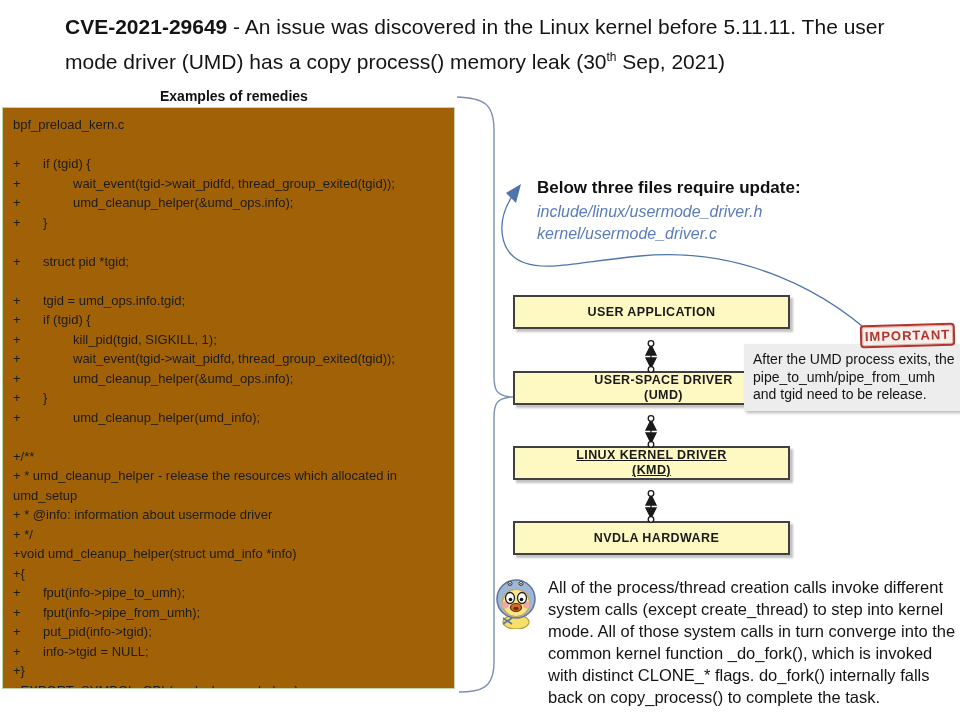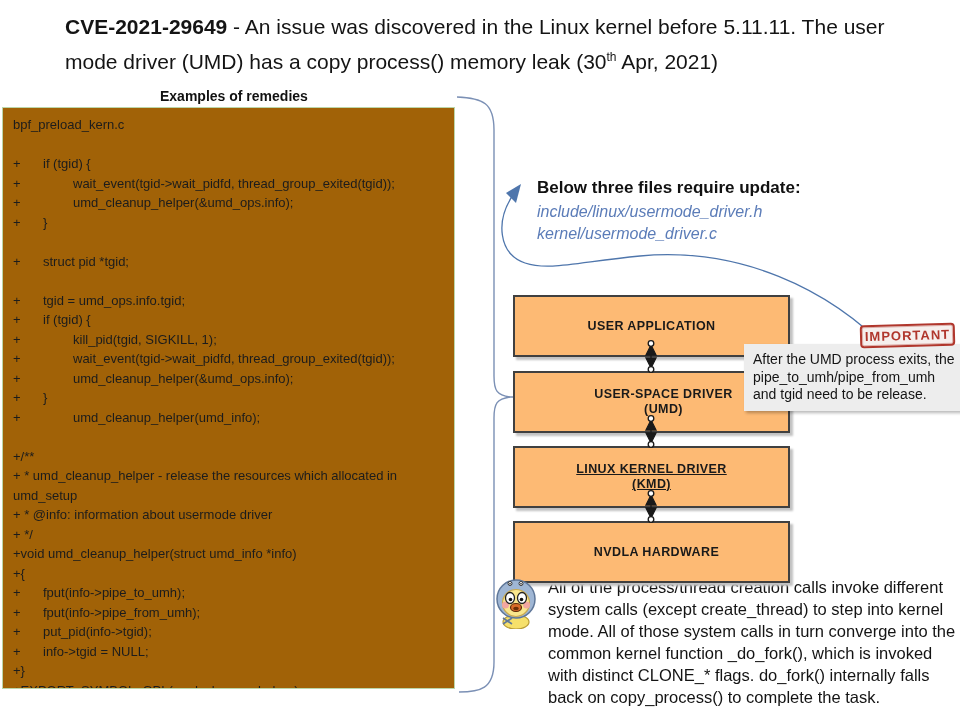--- a/index.html
+++ b/index.html
@@ -20,22 +20,22 @@
   .code-panel pre{margin:0;padding:7px 10px;font-family:"Liberation Sans",sans-serif;
                   font-size:13px;line-height:19.5px;white-space:pre-wrap;color:#1c1c1c;
                   tab-size:8;-moz-tab-size:8;tab-size:30px;}
 
   
   .update-note{position:absolute;left:537px;top:138px;width:300px;}
   .update-note .heading{font-size:17px;font-weight:bold;color:#111;margin-bottom:3px;margin-top:40px;}
   .update-note .file{font-size:16px;font-style:italic;color:#5b7cb8;line-height:21.5px;}
 
   
-  .dbox{position:absolute;left:513px;width:277px;height:62px;box-sizing:border-box;
-        background:#fdba74;border:2px solid #404040;box-shadow:3px 3px 2px #c2c2c2;
+  .dbox{position:absolute;left:513px;width:277px;height:34px;box-sizing:border-box;
+        background:#fef9c3;border:2px solid #404040;box-shadow:3px 3px 2px #c2c2c2;
         display:flex;flex-direction:column;align-items:center;justify-content:center;
         font-size:12.5px;font-weight:bold;letter-spacing:.4px;color:#1a1a1a;z-index:2;text-align:center;line-height:15px;}
   .dbox-1{top:295px;} .dbox-2{top:371px;padding-left:24px;} .dbox-3{top:446px;text-decoration:underline;} .dbox-4{top:521px;padding-left:10px;}
 
   
   .overlay{position:absolute;left:0;top:0;width:960px;height:720px;z-index:4;pointer-events:none;}
 
   
   .stamp{position:absolute;left:860px;top:324px;width:95px;height:23px;box-sizing:border-box;
          border:2px solid #b0362c;border-radius:4px;background:#f6efed;color:#b0362c;
@@ -50,21 +50,21 @@
   
   .mascot{position:absolute;left:490px;top:577px;width:52px;height:52px;z-index:2;}
   .bottom-note{position:absolute;left:548px;top:576px;width:418px;font-size:16.5px;line-height:22px;color:#141414;}
 </style>
 </head>
 <body>
 
 <div class="slide">
 
   <div class="title">
-    <span class="cve">CVE-2021-29649</span><span> - An issue was discovered in the Linux kernel before 5.11.11. The user mode driver (UMD) has a copy process() memory leak (30</span><sup>th</sup><span> Apr, 2021)</span>
+    <span class="cve">CVE-2021-29649</span><span> - An issue was discovered in the Linux kernel before 5.11.11. The user mode driver (UMD) has a copy process() memory leak (30</span><sup>th</sup><span> Sep, 2021)</span>
   </div>
 
   <div class="remedies-label">Examples of remedies</div>
 
   <div class="code-panel">
     <pre>bpf_preload_kern.c
 
 +	if (tgid) {
 +		wait_event(tgid-&gt;wait_pidfd, thread_group_exited(tgid));
 +		umd_cleanup_helper(&amp;umd_ops.info);

